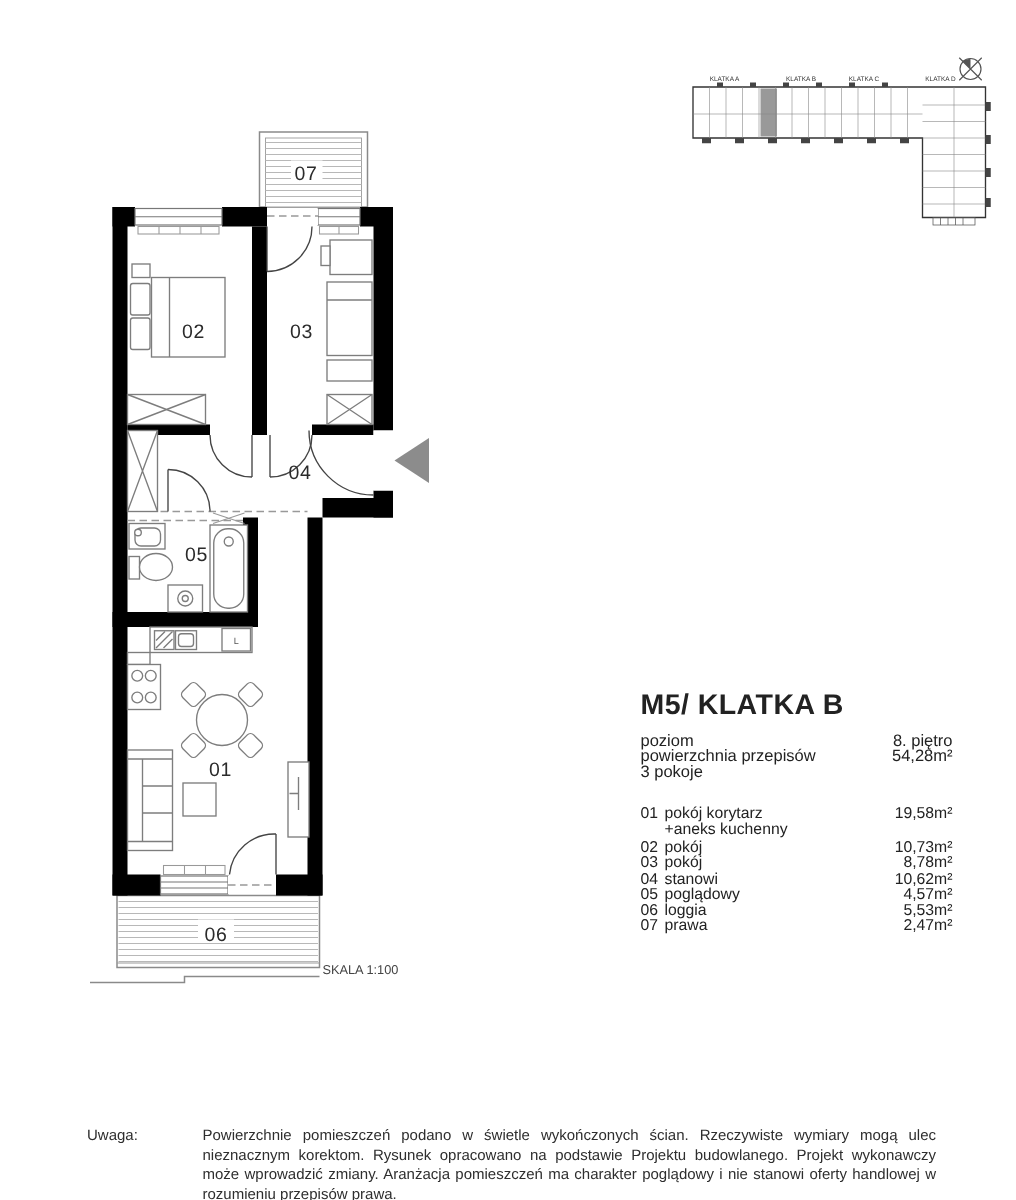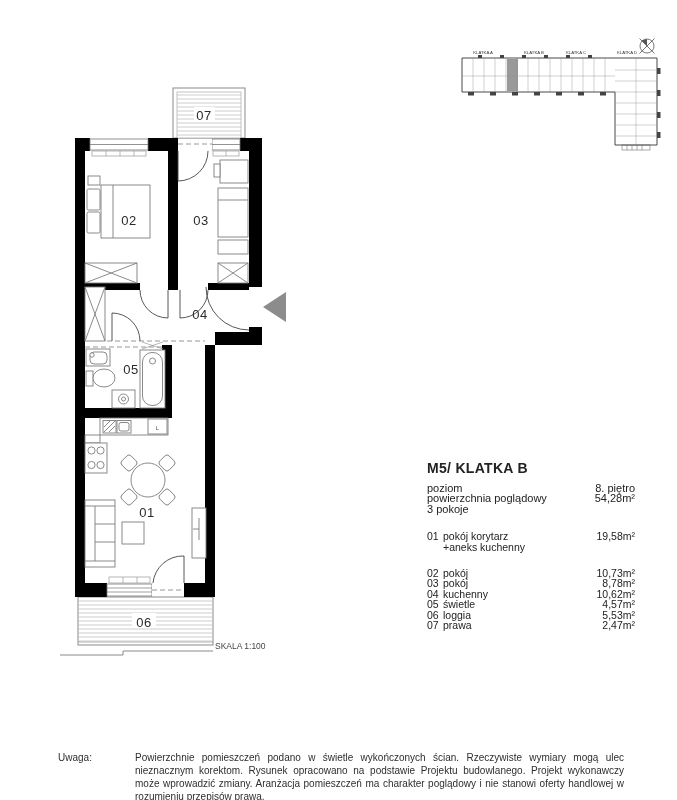--- a/index.html
+++ b/index.html
@@ -2,30 +2,30 @@
 <html><head>
 <meta charset="utf-8">
 <style>
   html,body{margin:0;padding:0;background:#fff;}
   body{width:677px;height:800px;position:relative;overflow:hidden;
        font-family:"Liberation Sans",sans-serif;color:#222;}
   .page{position:absolute;inset:0;}
   svg.drawing{position:absolute;left:0;top:0;}
   
   .info{position:absolute;left:427px;top:460px;width:208px;}
-  .info-title{font-size:14px;font-weight:bold;letter-spacing:.3px;margin:0 0 7px 0;}
+  .info-title{font-size:19px;font-weight:bold;letter-spacing:.3px;margin:0 0 7px 0;}
   .irow{display:flex;justify-content:space-between;font-size:11px;line-height:10.4px;}
   .irow .val{text-align:right;white-space:nowrap;}
   .bold{font-weight:normal;}
   .room-list{margin-top:17px;}
   .rrow{display:flex;font-size:10.5px;line-height:10.4px;}
   .rrow .rnum{width:16px;flex:none;}
   .rrow .rname{flex:1;}
   .rrow .rarea{text-align:center;white-space:nowrap;}
-  .rrow.tall{margin-bottom:16px;justify-content:flex-end;}
+  .rrow.tall{margin-bottom:2px;justify-content:flex-end;}
   
   .disclaimer{position:absolute;left:58px;top:751px;width:566px;display:flex;
               font-size:10px;line-height:13px;color:#2e2e2e;gap:40px;}
   .disc-label{width:37px;flex:none;}
   .disc-text{flex:1;text-align:justify;}
 </style>
 </head>
 <body>
 
 <div class="page">
@@ -285,21 +285,21 @@
   </g>
 </svg>
 
   <div class="info">
     <div class="info-title">M5/ KLATKA B</div>
     <div class="irow">
       <span>poziom</span>
       <span class="val">8. piętro</span>
     </div>
     <div class="irow">
-      <span>powierzchnia poglądowy</span>
+      <span>powierzchnia przepisów</span>
       <span class="val bold">54,28m²</span>
     </div>
     <div class="irow">
       <span>3 pokoje</span>
     </div>
 
     <div class="room-list">
       <div class="rrow">
         <span class="rnum">01</span>
         <span class="rname">pokój korytarz</span>
@@ -315,26 +315,26 @@
         <span class="rname">pokój</span>
         <span class="rarea">10,73m²</span>
       </div>
       <div class="rrow">
         <span class="rnum">03</span>
         <span class="rname">pokój</span>
         <span class="rarea">8,78m²</span>
       </div>
       <div class="rrow">
         <span class="rnum">04</span>
-        <span class="rname">kuchenny</span>
+        <span class="rname">stanowi</span>
         <span class="rarea">10,62m²</span>
       </div>
       <div class="rrow">
         <span class="rnum">05</span>
-        <span class="rname">świetle</span>
+        <span class="rname">poglądowy</span>
         <span class="rarea">4,57m²</span>
       </div>
       <div class="rrow">
         <span class="rnum">06</span>
         <span class="rname">loggia</span>
         <span class="rarea">5,53m²</span>
       </div>
       <div class="rrow">
         <span class="rnum">07</span>
         <span class="rname">prawa</span>

